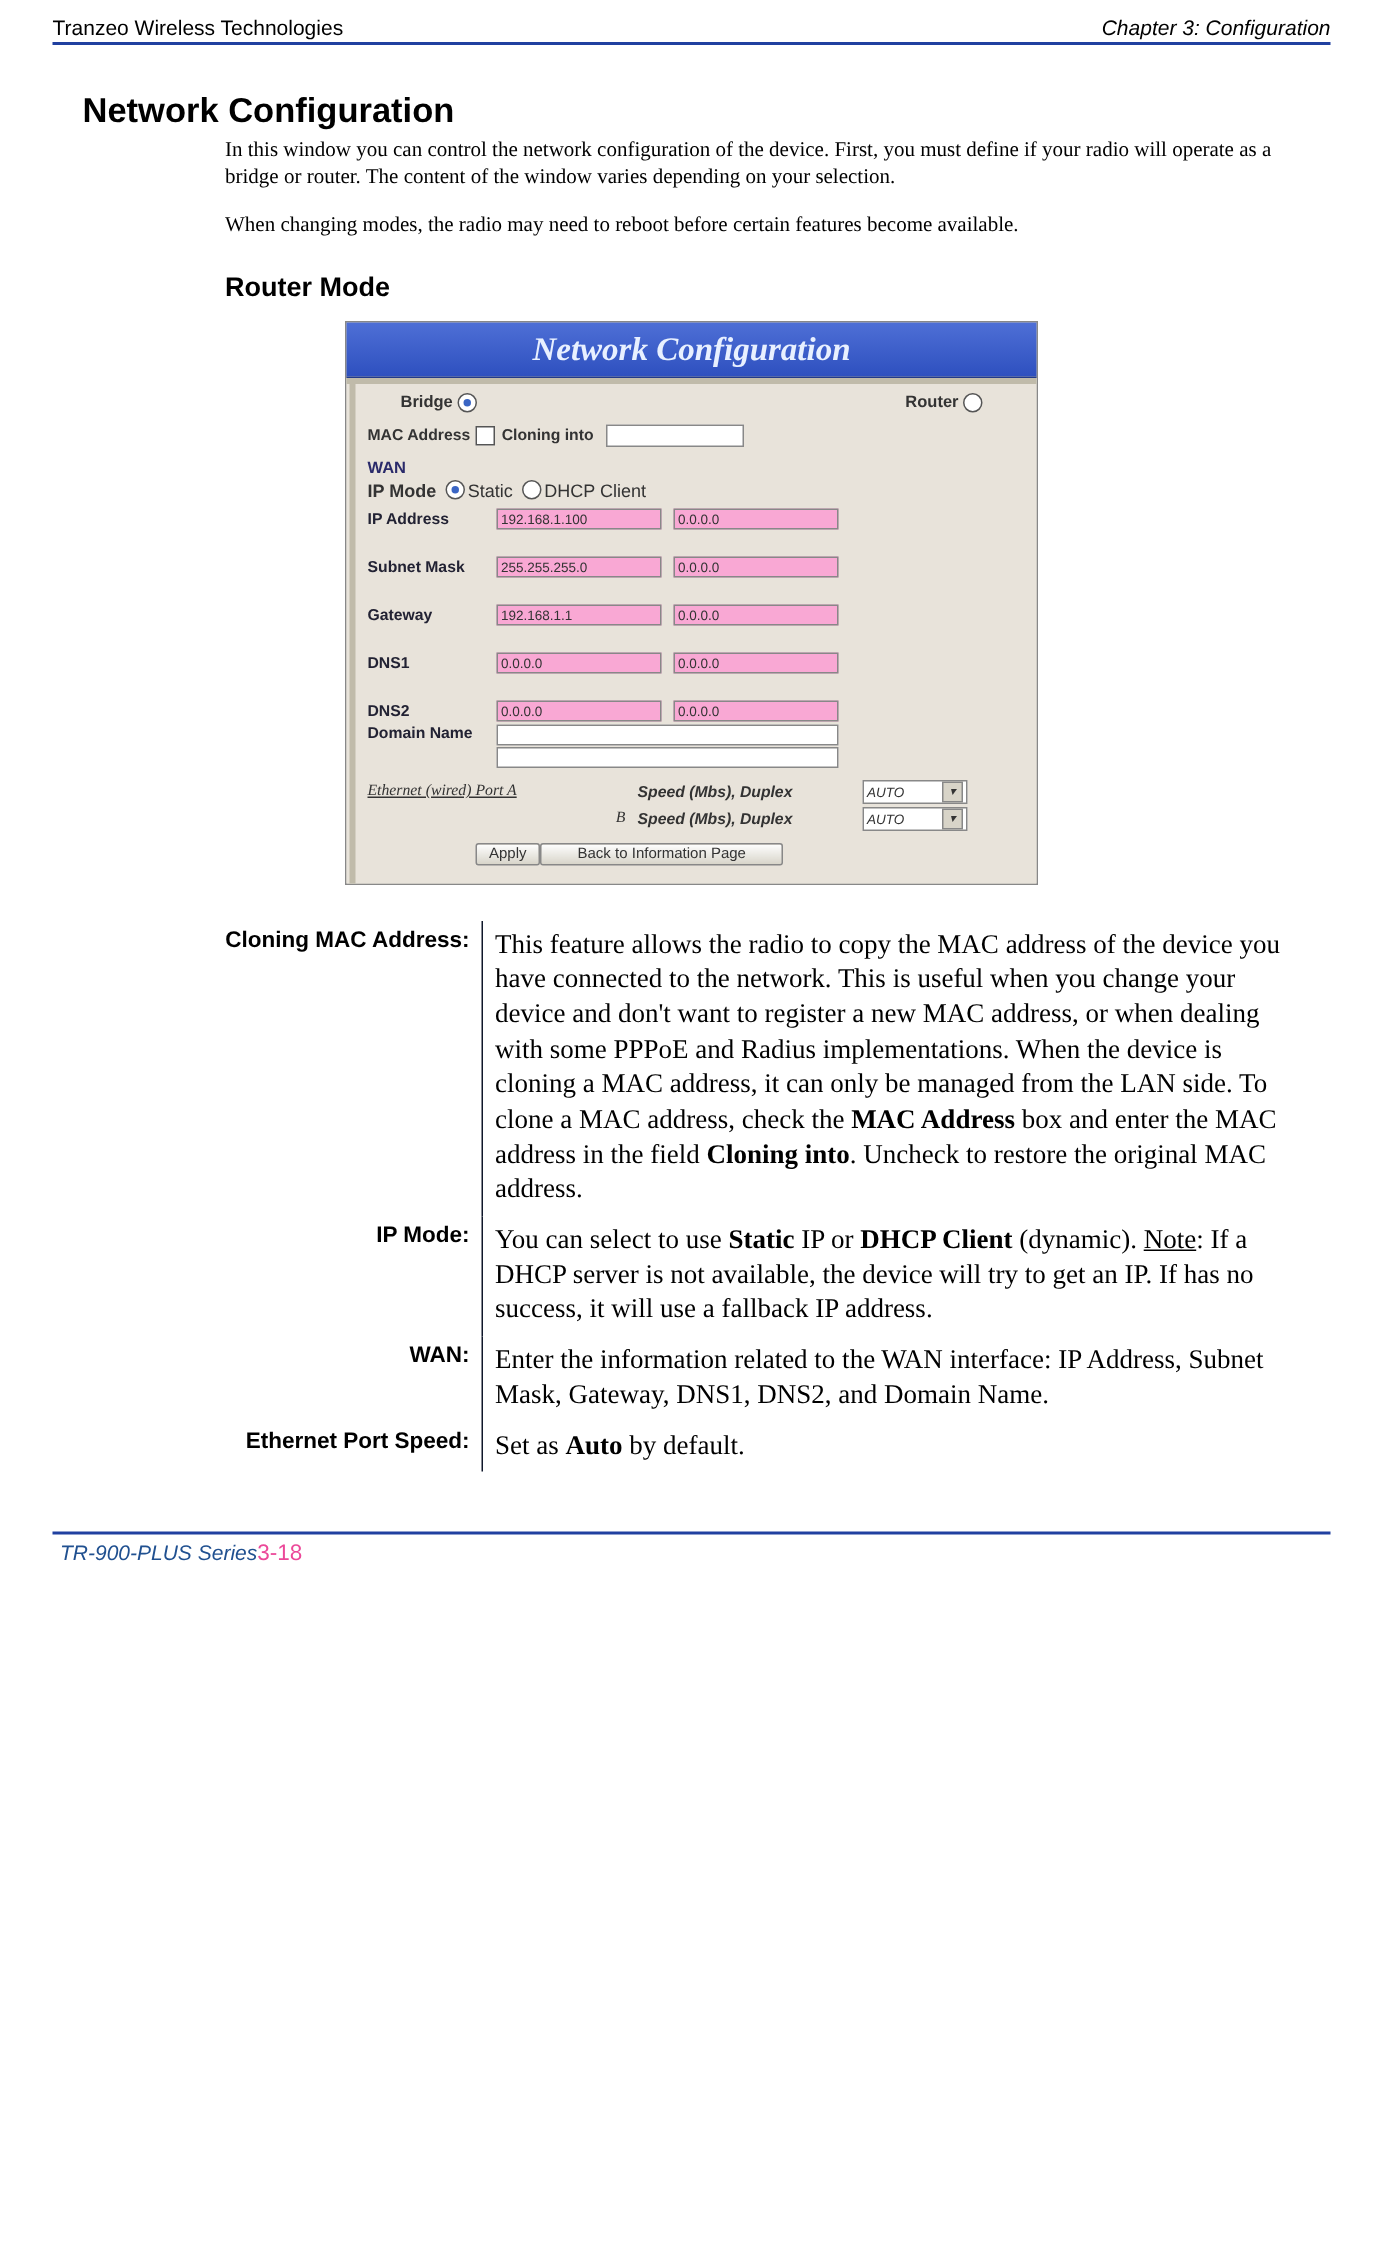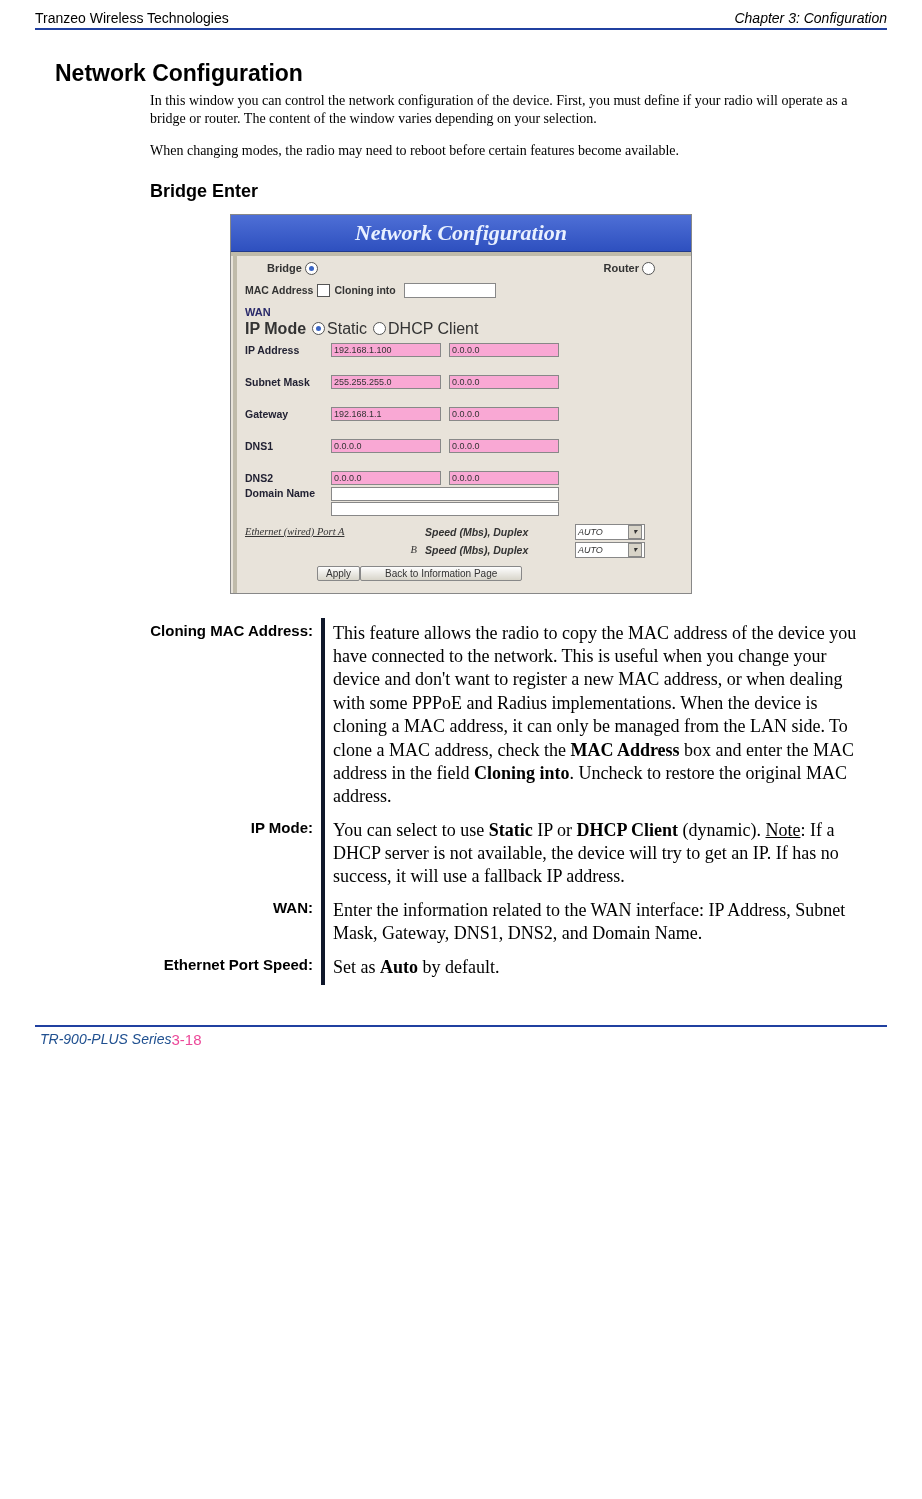--- a/index.html
+++ b/index.html
@@ -89,21 +89,21 @@
     font-weight: bold;
     font-size: 11px;
   }
   .mode-item { display:inline-flex; align-items:center; gap:3px; }
   .radio-dot { width:11px;height:11px;border:1px solid #555;border-radius:50%;display:inline-flex;align-items:center;justify-content:center;background:#fff;}
   .radio-dot.checked::after{content:"";width:5px;height:5px;background:#3a65c4;border-radius:50%;}
   .checkbox { width:11px;height:11px;border:1px solid #555;background:#fff;display:inline-block;vertical-align:middle;}
   .mac-row { padding:2px 4px 6px 8px; font-weight:bold; font-size:10.5px; display:flex; align-items:center; gap:4px;}
   .mac-row .sm-input { width:90px; height:13px; background:#fff; border:1px solid #888; margin-left:4px;}
   .wan-label { padding:2px 4px 1px 8px; font-weight:bold; color:#2a2a6a; font-size:11px;}
-  .ipmode-row { padding:1px 4px 4px 8px; font-size:16px; display:flex; align-items:center; gap:2px;}
+  .ipmode-row { padding:1px 4px 4px 8px; font-size:12px; display:flex; align-items:center; gap:2px;}
   .ipmode-row .lbl { font-weight:bold; margin-right:4px;}
   .field-grid { display:grid; grid-template-columns: 86px 110px 8px 110px; row-gap:18px; padding:1px 4px 2px 8px; align-items:center;}
   .field-grid .flabel { font-weight:bold; font-size:10.5px; color:#223;}
   .field-grid .finput { background:#f9a8d4; border:1px solid #888; height:12px; font-size:9px; padding:0 2px; line-height:12px; overflow:hidden; white-space:nowrap;}
   .domain-row { display:grid; grid-template-columns: 86px 228px; row-gap:1px; padding:0 4px 6px 8px;}
   .domain-row .flabel{font-weight:bold; font-size:10.5px; color:#223;}
   .domain-row .finput{ background:#fff; border:1px solid #888; height:12px;}
   .eth-row { display:grid; grid-template-columns: 180px 150px 70px; align-items:center; padding:2px 4px 0 8px; font-size:10.5px;font-style:italic;}
   .eth-row .ethlabel { font-family:"Times New Roman",serif; }
   .eth-row .speed { font-weight:bold; text-align:left; }
@@ -120,21 +120,21 @@
   .def-table td {
     vertical-align: top;
     padding: 4px 8px 6px 8px;
   }
   .def-label {
     width: 250px;
     text-align: right;
     font-family: Arial, sans-serif;
     font-weight: bold;
     font-size: 15px;
-    border-right: 4px solid #0f172a;
+    border-right: 1px solid #0f172a;
     padding-right: 14px;
   }
   .def-value {
     font-family: "Times New Roman", Times, serif;
     font-size: 18px;
     padding-left: 14px;
     line-height: 1.3;
   }
   .footer-rule {
     border: none;
@@ -157,21 +157,21 @@
 <div class="page-header">
   <div class="header-left">Tranzeo Wireless Technologies</div>
   <div class="header-right">Chapter 3: Configuration</div>
 </div>
 <hr class="header-rule">
 
 <div class="content">
   <h1 class="section-title">Network Configuration</h1>
   <p class="bodytext">In this window you can control the network configuration of the device. First, you must define if your radio will operate as a bridge or router. The content of the window varies depending on your selection.</p>
   <p class="bodytext">When changing modes, the radio may need to reboot before certain features become available.</p>
-  <h2 class="subheading">Bridge Enter</h2>
+  <h2 class="subheading">Router Mode</h2>
 
   <div class="screenshot-outer">
     <div class="screenshot-banner">Network Configuration</div>
     <div class="screenshot-body">
       <div class="leftbar"></div>
       <div class="topbar"></div>
 
       <div class="mode-row">
         <span class="mode-item">
           <span>Bridge</span>

